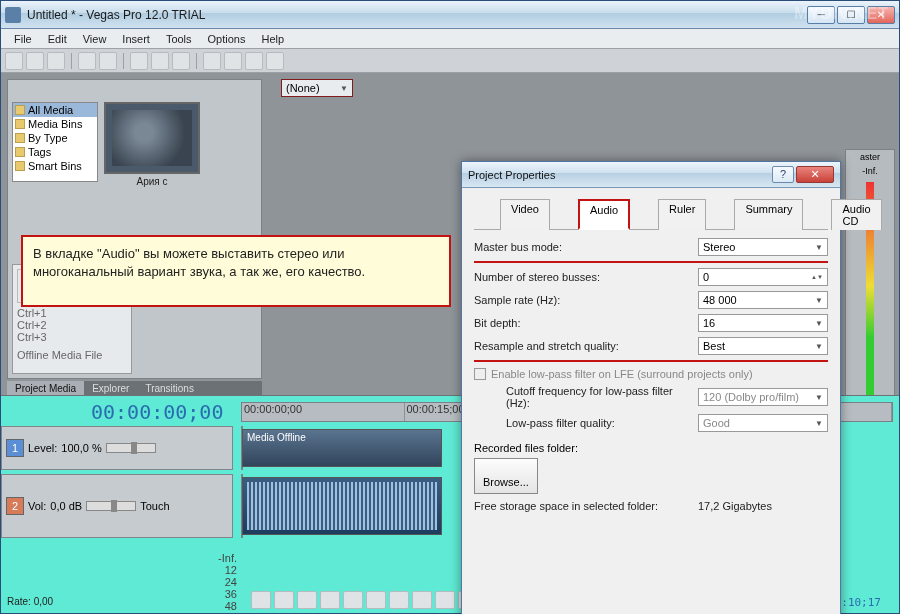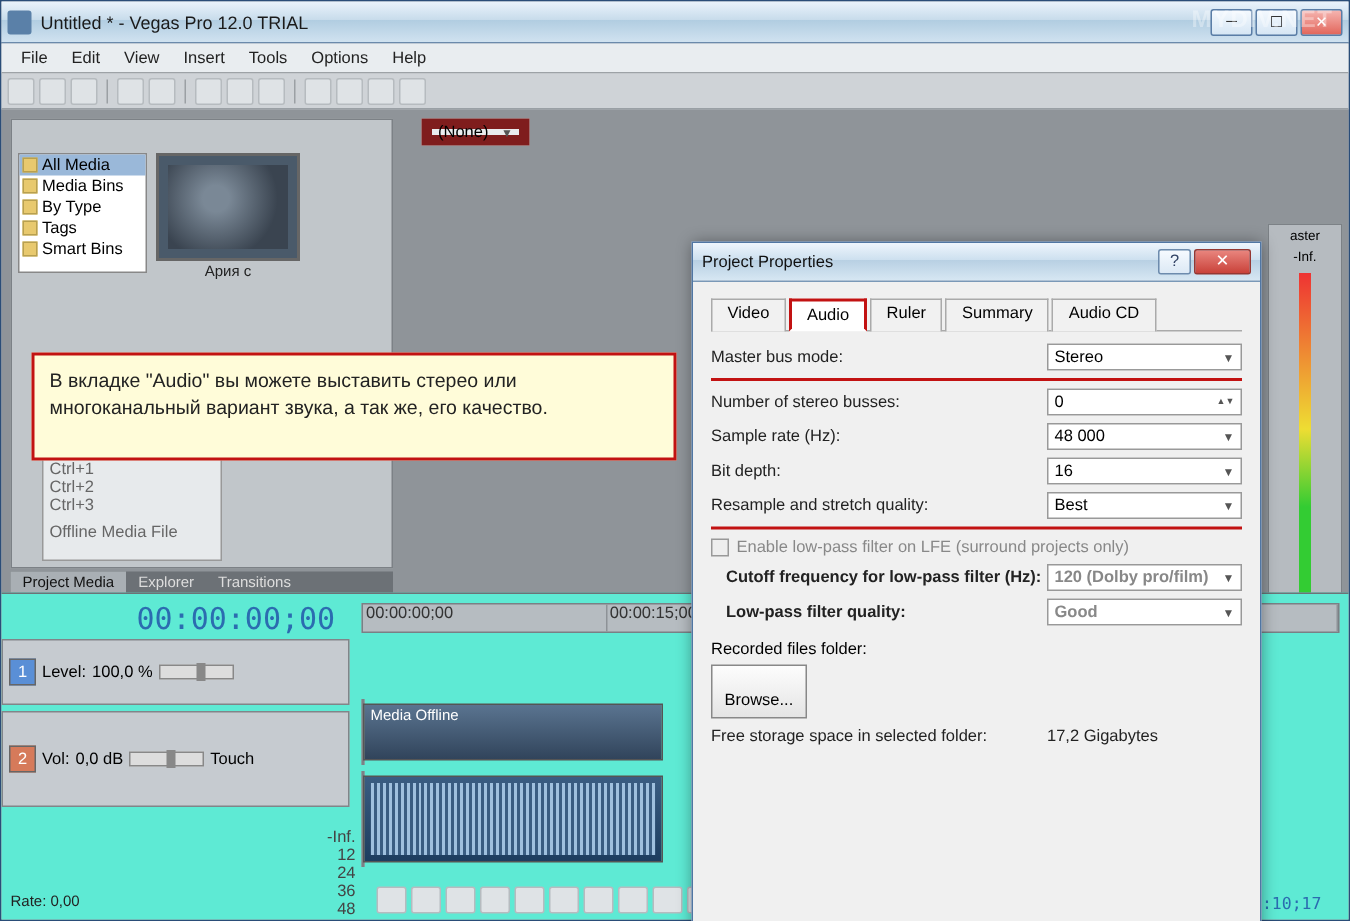--- a/index.html
+++ b/index.html
@@ -21,47 +21,47 @@
 .workspace{position:relative; height:calc(100% - 72px); background:#8f9499;}
 
 .media{position:absolute; left:6px; top:6px; width:255px; height:300px; background:#c1c6ca; border:1px solid #7c8186;}
 .media-tree{position:absolute; left:4px; top:22px; width:86px; height:80px; background:#fff; border:1px solid #888;}
 .media-tree div{display:flex; align-items:center; gap:3px; padding:1px 2px; font-size:10px;}
 .folder{width:10px;height:10px;background:#e8c96e;border:1px solid #b8a050;}
 .media-tree .sel{background:#9ab8d9;}
 .thumb{position:absolute; left:96px; top:22px; width:96px; height:72px; border:2px solid #666; background:#4a5a6a;}
 .thumb::after{content:""; position:absolute; inset:6px; background:radial-gradient(circle at 40% 40%,#7a8896 15%,#3a4450 70%);}
 .thumb-cap{position:absolute; left:96px; top:96px; width:96px; text-align:center; font-size:10px; color:#222;}
-.offline-box{position:absolute; left:4px; bottom:4px; width:120px; height:110px; background:#e7eaec; border:1px solid #999; font-size:10px; color:#666; padding:4px;margin-left:16px;}
+.offline-box{position:absolute; left:4px; bottom:4px; width:120px; height:110px; background:#e7eaec; border:1px solid #999; font-size:10px; color:#666; padding:4px;}
 .offline-box .hint{font-style:italic; color:#888; border:1px solid #bbb; padding:4px; margin-bottom:4px;}
 .pm-tabs{position:absolute; left:6px; top:308px; width:255px; height:18px; background:#6c7176; display:flex;}
 .pm-tabs span{padding:2px 8px; color:#ddd; font-size:10px;}
 .pm-tabs .act{background:#a9afb4; color:#111;}
 
 .callout{position:absolute; left:20px; top:162px; width:430px; height:72px; background:#fffcd9; border:2px solid #c21212; padding:8px 10px; font-size:13px; color:#222; z-index:5; line-height:1.35;}
 
 .trns{position:absolute; left:280px; top:330px; display:flex; gap:4px;}
 .trns .tbtn{width:20px;height:18px;}
 .tc-small{position:absolute; left:315px; top:358px; font-size:11px; color:#222;}
 .proj-preview{position:absolute; left:440px; top:358px; font-size:10px; color:#333; line-height:1.2;}
 
-.none-dd{position:absolute; left:280px; top:6px; width:72px; height:18px; background:#e9eceE; border:7px solid #7f1d1d; display:flex; align-items:center; padding:0 4px; font-size:10px; justify-content:space-between;}
+.none-dd{position:absolute; left:280px; top:6px; width:72px; height:18px; background:#e9eceE; border:1px solid #7f1d1d; display:flex; align-items:center; padding:0 4px; font-size:10px; justify-content:space-between;}
 
 .timeline{position:absolute; left:0; bottom:0; width:100%; height:218px; background:#5eead4; border-top:1px solid #6d7277;}
 .tc-big{position:absolute; left:90px; top:4px; font-size:20px; color:#2b6cb0; font-family:"Consolas",monospace;}
 .ruler{position:absolute; left:240px; top:6px; right:6px; height:20px; background:#b6bcc1; border:1px solid #7a8085; font-size:9px; color:#333; display:flex;}
 .ruler span{flex:1; border-right:1px solid #8d9297; padding-left:2px;}
 .trk{position:absolute; height:44px;}
 .trk-hdr{width:232px; height:100%; background:#c6cbd0; border:1px solid #818589; display:flex; align-items:center; padding:0 4px; gap:4px; font-size:10px;}
 .trk-num{width:18px;height:18px;border:1px solid #666;background:#d0d3d6;display:flex;align-items:center;justify-content:center;}
 .trk-num.v{background:#5a8fd6;color:#fff;}
 .trk-num.a{background:#d67a5a;color:#fff;}
 .slider{width:50px;height:10px;background:#ddd;border:1px solid #888;position:relative;}
 .slider::after{content:"";position:absolute;left:50%;top:-2px;width:6px;height:12px;background:#888;}
-.trk-body{position:absolute; left:240px; top:0; right:6px; height:100%; background:#a0a6ac; border:1px solid #7c8186;margin-top:40px;}
+.trk-body{position:absolute; left:240px; top:0; right:6px; height:100%; background:#a0a6ac; border:1px solid #7c8186;}
 .clip{position:absolute; top:2px; height:calc(100% - 4px); border:1px solid #555;}
 .clip.v{background:linear-gradient(#5a7490,#31445b);}
 .clip.a{background:linear-gradient(#3a5d82,#1d3d5f);}
 .clip .wave{position:absolute; inset:4px; background:repeating-linear-gradient(90deg,#9fc0de 0 2px,#3a5d82 2px 4px);}
 .clip-lbl{position:absolute; top:2px; left:4px; color:#fff; font-size:10px;}
 .infbox{position:absolute; left:210px; width:26px; font-size:8px; color:#444; text-align:right;}
 .btm-trns{position:absolute; left:250px; bottom:4px; display:flex; gap:3px;}
 .btm-trns .tbtn{width:20px;height:18px;}
 .rate{position:absolute; left:6px; bottom:6px; font-size:10px; color:#222;}
 .tc-bottom{position:absolute; right:18px; bottom:4px; font-size:11px; color:#2b6cb0; font-family:Consolas,monospace;}
@@ -70,30 +70,30 @@
 .master-col .lbl{text-align:center;font-size:9px;padding:2px;}
 .meter{width:8px;margin:4px auto; height:260px; background:linear-gradient(#e33,#ed3 40%,#3c3 60%);}
 
 .dialog{position:absolute; left:460px; top:88px; width:380px; height:510px; background:#f0f0f0; border:1px solid #5076a3; box-shadow:0 0 10px rgba(0,0,0,.4); z-index:10;}
 .dlg-title{height:26px; background:linear-gradient(#eef5fc,#cde0ef 45%,#b8d0e3 46%,#d7e7f3); display:flex; align-items:center; padding:0 6px; border-bottom:1px solid #7a98b7; color:#111; font-size:12px;}
 .dlg-title .spacer{flex:1;}
 .dlg-q{width:22px;height:17px;border:1px solid #6d8bad;background:linear-gradient(#f6faff,#dce9f5);border-radius:2px;margin-left:2px;text-align:center;color:#346;line-height:15px;}
 .dlg-x{width:38px;height:17px;background:linear-gradient(#e9857e,#c9423a);border:1px solid #953732;border-radius:2px;color:#fff;text-align:center;margin-left:2px;line-height:15px;}
 .dlg-body{padding:10px 12px;}
 .tabs{display:flex; border-bottom:1px solid #aaa; margin-bottom:8px;}
-.tab{padding:3px 10px; border:1px solid #aaa; border-bottom:none; background:#f1f1f1; margin-right:2px; position:relative; top:1px;}
+.tab{padding:3px 10px; border:1px solid #aaa; border-bottom:none; background:#f1f1f1; margin-right:2px; position:relative; top:1px;margin-left:26px;}
 .tab.act{background:#fff; border:2px solid #c21212; border-bottom:2px solid #fff;}
 .row{display:flex; align-items:center; margin:5px 0; font-size:11px;}
 .row label{flex:1; color:#222;}
 .row .field{width:130px; height:18px; border:1px solid #999; background:#fff; display:flex; align-items:center; padding:0 4px; justify-content:space-between;}
 .row .ro{color:#222; width:130px; text-align:left;}
 .hr-red{height:2px; background:#c21212; margin:2px 0 4px;}
 .chk-row{display:flex; align-items:center; gap:5px; margin-top:6px; color:#888; font-size:11px;}
 .chk{width:12px;height:12px;border:1px solid #999;background:#eee;}
-.sub{margin-left:10px; color:#888;font-weight:bold;}
+.sub{margin-left:32px; color:#888;}
 .fsrow{display:flex; gap:6px; margin-top:4px;}
 .fsrow input{flex:1; height:20px; border:1px solid #999; padding:0 4px; font-size:11px;}
 .browse{height:20px; border:1px solid #888; background:linear-gradient(#fdfdfd,#e4e4e4); padding:17px 8px;}
 .dlg-bottom{position:absolute; bottom:8px; left:12px; right:12px;}
 .dd-arrow{font-size:8px;color:#555;}
 .spin{width:12px;display:flex;flex-direction:column;font-size:6px;line-height:7px;text-align:center;color:#555;}
 </style>
 </head>
 <body>
 

